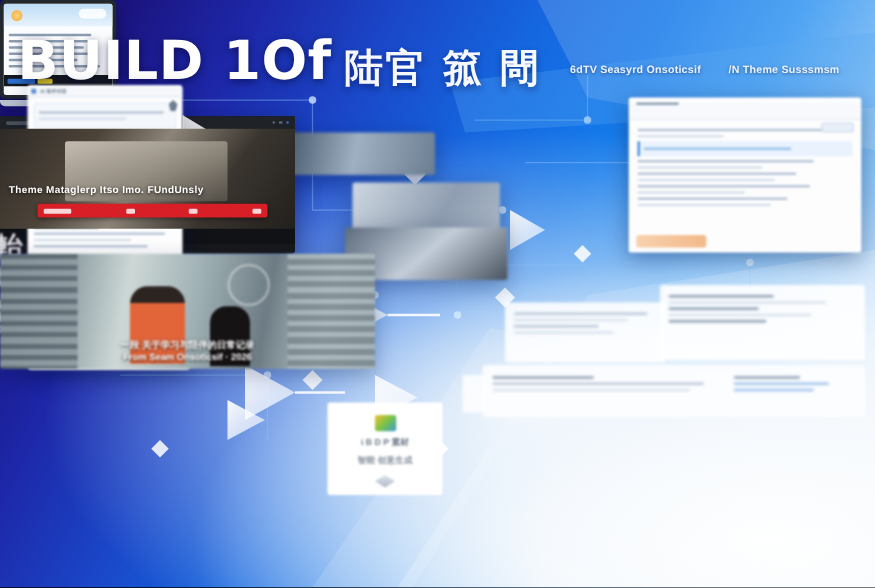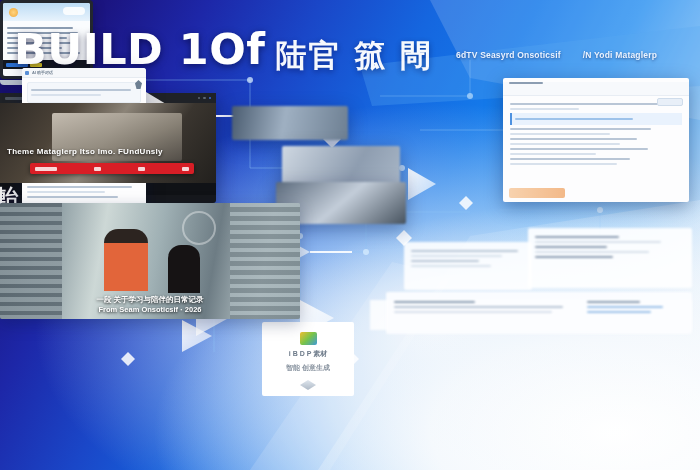--- a/index.html
+++ b/index.html
@@ -116,21 +116,21 @@
   #laptop .bar{height:9px;background:#14181f;display:flex;align-items:center;gap:2px;padding:0 3px;}
   #laptop .bar .yl{width:12px;height:4px;background:#e8d21f;border-radius:1px;}
   #laptop .bar .bl{width:22px;height:4px;background:#2b6fd0;border-radius:1px;}
 
   
   #doc-b{left:528px;top:228px;width:164px;height:60px;border-radius:2px;}
   #doc-c{left:404px;top:242px;width:128px;height:48px;border-radius:2px;}
   #doc-d{left:386px;top:292px;width:306px;height:42px;border-radius:2px;}
 
   
-  #video-player{left:4px;top:310px;width:216px;height:110px;border-radius:3px;
+  #video-player{left:4px;top:310px;width:236px;height:110px;border-radius:3px;
       background:#16181c;box-shadow:0 7px 20px rgba(0,10,45,.45);}
   #video-player .vbar{height:10px;background:#1f2227;display:flex;align-items:center;
       justify-content:space-between;padding:0 5px;}
   #video-player .vstage{position:relative;height:80px;overflow:hidden;
       background:linear-gradient(125deg,#2e2a26 0%,#4d4439 28%,#8c8478 48%,#3a352f 72%,#22201d 100%);}
   #video-player .room{position:absolute;left:52px;top:10px;width:130px;height:48px;
       background:linear-gradient(160deg,#cfc7bb,#8d867a 60%,#55504a);border-radius:2px;opacity:.92;}
   #video-player .ovtxt{position:absolute;left:7px;bottom:27px;font-size:8px;font-weight:700;
       color:#fff;filter:blur(.6px);text-shadow:0 1px 3px rgba(0,0,0,.9);letter-spacing:.3px;}
   #video-player .redbar{position:absolute;left:30px;right:22px;bottom:9px;height:11px;
@@ -143,21 +143,21 @@
   #mid-card{left:262px;top:322px;width:92px;height:74px;border-radius:2px;background:#fff;}
   #mid-card .ico{width:17px;height:13px;border-radius:2px;margin:0 auto;
       background:linear-gradient(135deg,#f2c230,#77c34a 50%,#3f9ad8);}
   #mid-card .cap{font-size:7px;color:#6d7a89;text-align:center;filter:blur(.55px);
       margin-top:4px;font-weight:700;}
   #mid-card .dia{width:16px;height:10px;margin:7px auto 0;
       background:linear-gradient(180deg,#dfe6ee,#aeb9c6);
       clip-path:polygon(50% 0,100% 50%,50% 100%,0 50%);}
 
   
-  #photo-library{left:387px;top:330px;width:300px;height:116px;border-radius:2px;
+  #photo-library{left:387px;top:330px;width:300px;height:92px;border-radius:2px;
       background:linear-gradient(100deg,#2f3c46 0%,#7d8e96 14%,#cdd8d6 34%,
                  #9fb0b4 52%,#6d7c84 70%,#b9c6c9 86%,#8ea0a6 100%);
       box-shadow:0 5px 16px rgba(6,20,60,.28);overflow:hidden;}
   #photo-library .shelfL{position:absolute;left:0;top:0;width:62px;height:100%;
       background:repeating-linear-gradient(180deg,#5d6a72 0 4px,#8d9aa0 4px 9px);opacity:.9;}
   #photo-library .shelfR{position:absolute;right:0;top:0;width:70px;height:100%;
       background:repeating-linear-gradient(180deg,#a8b6bb 0 4px,#7c8a90 4px 9px);opacity:.85;}
   #photo-library .p1{position:absolute;left:104px;top:26px;width:44px;height:62px;
       background:linear-gradient(180deg,#2c2420 0 22%,#e2653a 22% 100%);border-radius:14px 14px 0 0;}
   #photo-library .p2{position:absolute;left:168px;top:42px;width:32px;height:48px;
@@ -245,21 +245,21 @@
     <path d="M360 66 L700 26 V86 L372 106 Z" fill="#5aa9f2" opacity=".30"></path>
   </svg>
 
   <div class="headline">
     <span class="hl-main">BUILD 1Of</span>
     <span class="hl-cjk">陆官 箛 閜</span>
 
   </div>
   <div class="hl-sub">
     <span>6dTV Seasyrd Onsoticsif</span>
-    <span>/N Yodi Mataglerp</span>
+    <span>/N Theme Susssmsm</span>
   </div>
 
   <div class="vstrip">
     <div>亜丯</div>
     <div>涧 軩</div>
     <div>塩 毲</div>
   </div>
   <div class="vstrip vstrip2">
     <div>叅乙</div>
   </div>

